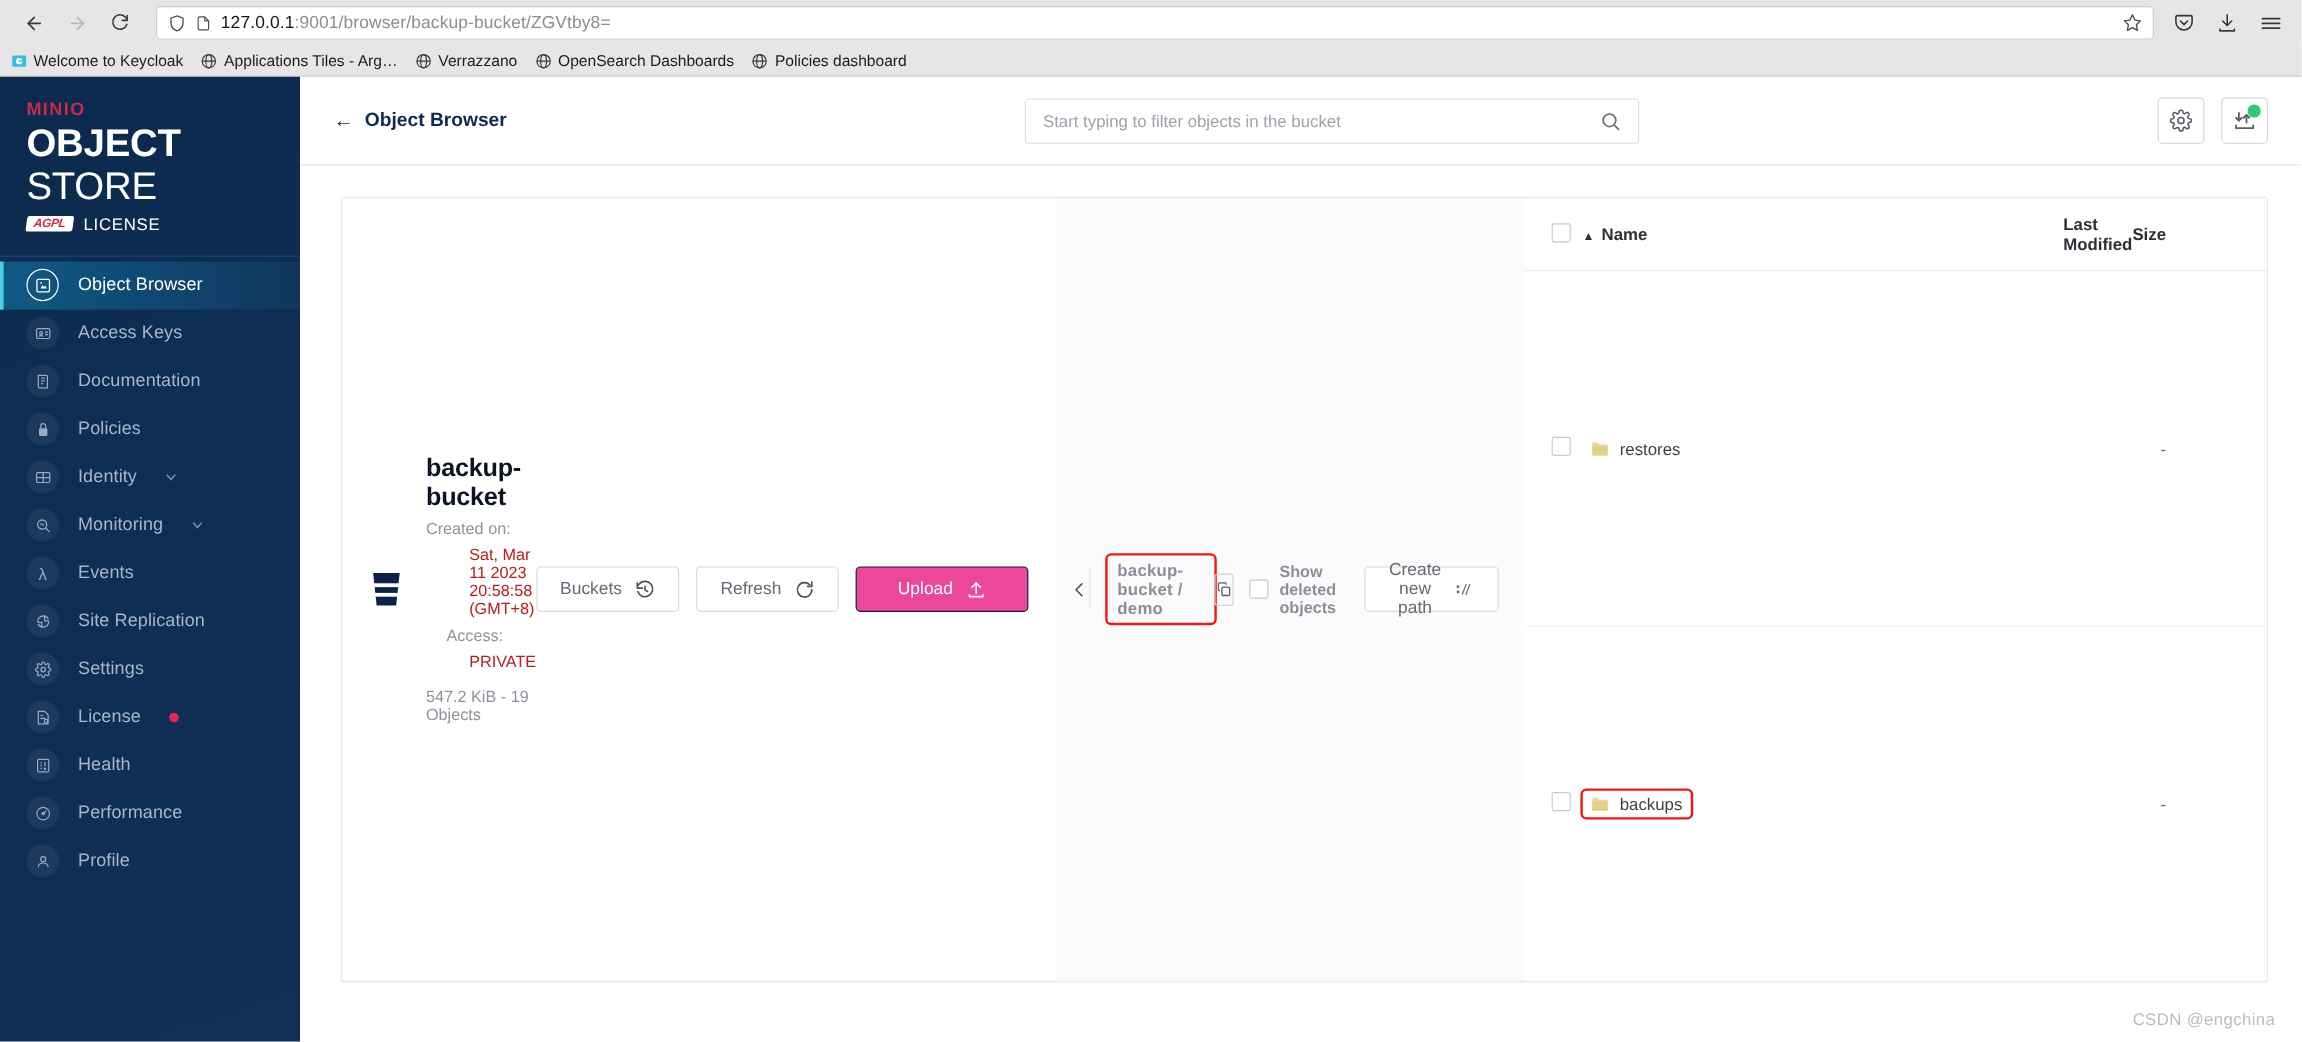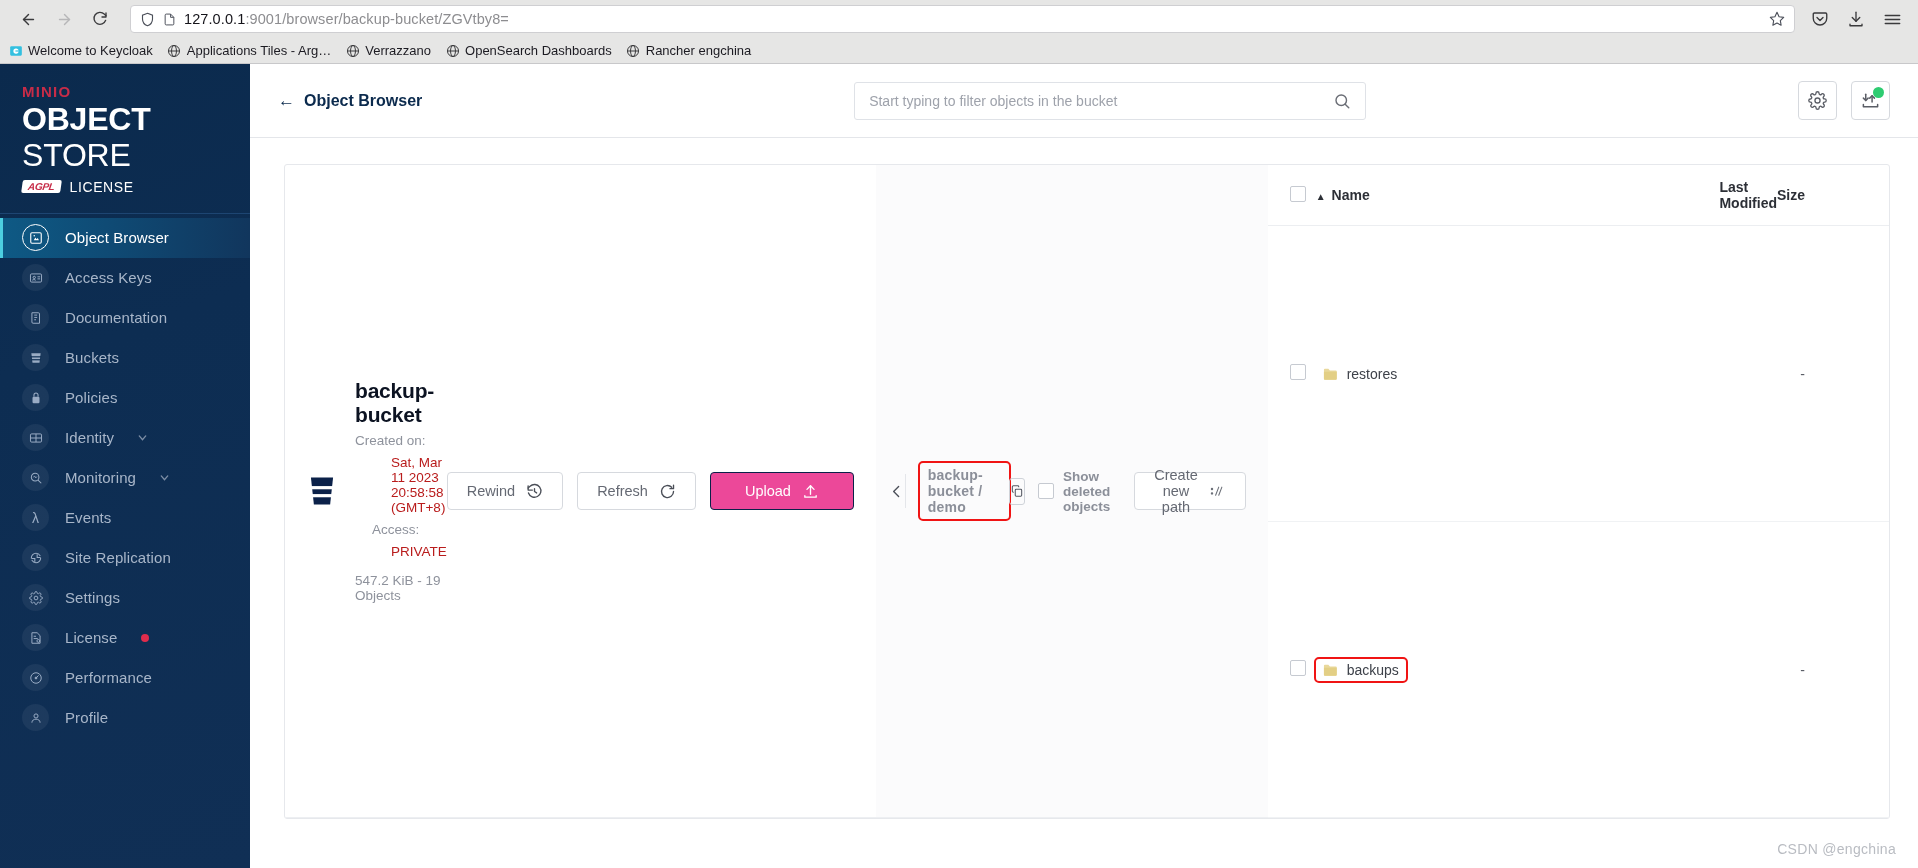--- a/index.html
+++ b/index.html
@@ -351,21 +351,21 @@
       <span>OpenSearch Dashboards</span>
     </div>
     <div class="bookmark">
       <span class="bm-favicon">
         <svg width="14" height="14" viewBox="0 0 24 24" fill="none" stroke="#3a3a3c" stroke-width="1.7">
             <circle cx="12" cy="12" r="9.5"></circle>
             <ellipse cx="12" cy="12" rx="4.2" ry="9.5"></ellipse>
             <line x1="2.5" y1="12" x2="21.5" y2="12"></line>
           </svg>
       </span>
-      <span>Rancher engchina</span>
+      <span>Policies dashboard</span>
     </div>
   </div>
 </div>
 
 <div class="app">
 
   <div class="sidebar">
     <div class="logo-box">
       <div class="logo-minio">MINIO</div>
       <div class="logo-store">
@@ -409,30 +409,20 @@
           <svg width="14" height="14" viewBox="0 0 24 24" fill="none" stroke="currentColor" stroke-width="1.7">
               <path d="M5 3h11a2 2 0 0 1 2 2v16H7a2 2 0 0 1-2-2z"></path>
               <line x1="9" y1="7" x2="14" y2="7"></line>
               <line x1="9" y1="11" x2="14" y2="11"></line>
               <line x1="9" y1="15" x2="12" y2="15"></line>
             </svg>
         </span>
         <span class="menu-label">Documentation</span>
       </div>
 
-      <div class="menu-item">
-        <span class="menu-icon">
-          <svg width="14" height="14" viewBox="0 0 24 24" fill="currentColor">
-              <path d="M4 4h16l-2 16H6z"></path>
-              <rect x="3" y="9" width="18" height="2" fill="#0d2d52"></rect>
-              <rect x="4" y="14" width="16" height="2" fill="#0d2d52"></rect>
-            </svg>
-        </span>
-        <span class="menu-label">Buckets</span>
-      </div>
 
       <div class="menu-item">
         <span class="menu-icon">
           <svg width="14" height="14" viewBox="0 0 24 24" fill="none" stroke="currentColor" stroke-width="1.8">
               <rect x="6" y="10" width="12" height="11" rx="2" fill="currentColor" stroke="none"></rect>
               <path d="M8.5 10V7a3.5 3.5 0 0 1 7 0v3"></path>
             </svg>
         </span>
         <span class="menu-label">Policies</span>
       </div>
@@ -505,20 +495,33 @@
               <path d="M5 3h9l5 5v13H5z"></path>
               <line x1="8" y1="9" x2="12" y2="9"></line>
               <line x1="8" y1="13" x2="15" y2="13"></line>
               <circle cx="16" cy="17" r="2.4"></circle>
             </svg>
         </span>
         <span class="menu-label">License</span>
         <span class="red-dot"></span>
       </div>
 
+      <div class="menu-item">
+        <span class="menu-icon">
+          <svg width="14" height="14" viewBox="0 0 24 24" fill="none" stroke="currentColor" stroke-width="1.7">
+              <rect x="4" y="3" width="16" height="18" rx="2"></rect>
+              <line x1="8" y1="8" x2="10" y2="8"></line>
+              <line x1="8" y1="12" x2="10" y2="12"></line>
+              <line x1="8" y1="16" x2="10" y2="16"></line>
+              <line x1="14.5" y1="7" x2="14.5" y2="13"></line>
+              <circle cx="14.5" cy="16.5" r="0.9" fill="currentColor"></circle>
+            </svg>
+        </span>
+        <span class="menu-label">Health</span>
+      </div>
 
       <div class="menu-item">
         <span class="menu-icon">
           <svg width="14" height="14" viewBox="0 0 24 24" fill="none" stroke="currentColor" stroke-width="1.7">
               <circle cx="12" cy="12" r="9"></circle>
               <path d="M12 12l4-4" stroke-linecap="round"></path>
               <circle cx="12" cy="12" r="1.6" fill="currentColor"></circle>
             </svg>
         </span>
         <span class="menu-label">Performance</span>
@@ -599,21 +602,21 @@
               <span class="v">Sat, Mar 11 2023 20:58:58 (GMT+8)</span>
               <span class="sep"></span>
               <span class="k">Access:</span>
               <span class="v">PRIVATE</span>
               <span class="sep"></span>
               <span class="k">547.2 KiB - 19 Objects</span>
             </div>
           </div>
           <div class="bucket-actions">
             <button class="btn">
-              <span>Rewind</span>
+              <span>Buckets</span>
               <span style="display:flex;color:#4a4e57">
                 <svg width="17" height="17" viewBox="0 0 24 24" fill="none" stroke="currentColor" stroke-width="1.9" stroke-linecap="round" stroke-linejoin="round">
                     <polyline points="3 4 3 10 9 10"></polyline>
                     <path d="M3.5 14a9 9 0 1 0 2.2-9.3L3 7"></path>
                     <polyline points="12 8 12 12 15 14"></polyline>
                   </svg>
               </span>
             </button>
             <button class="btn">
               <span>Refresh</span>

